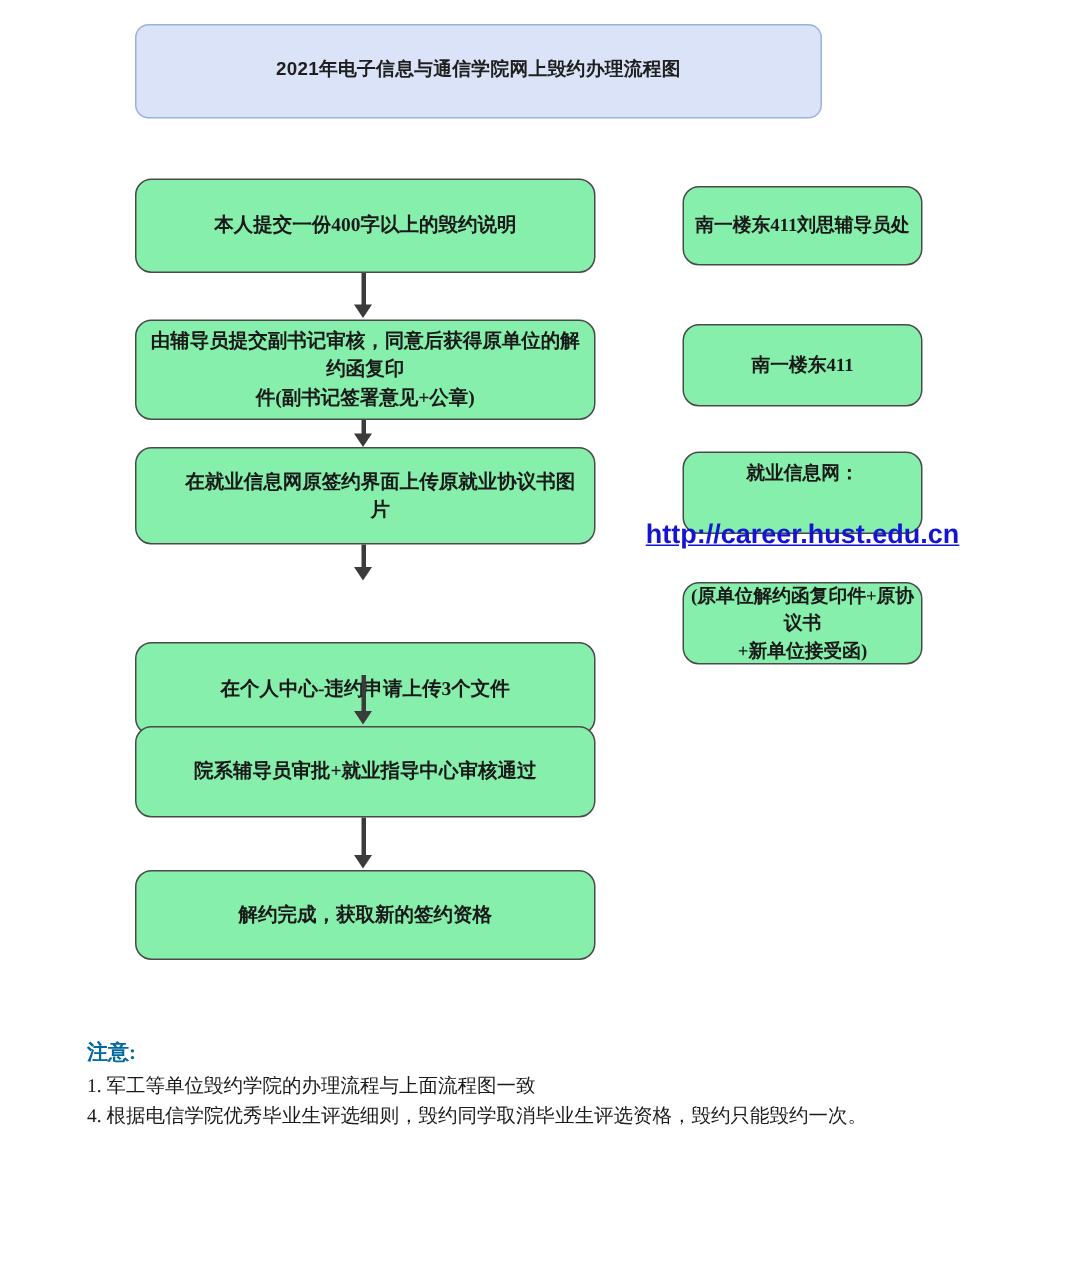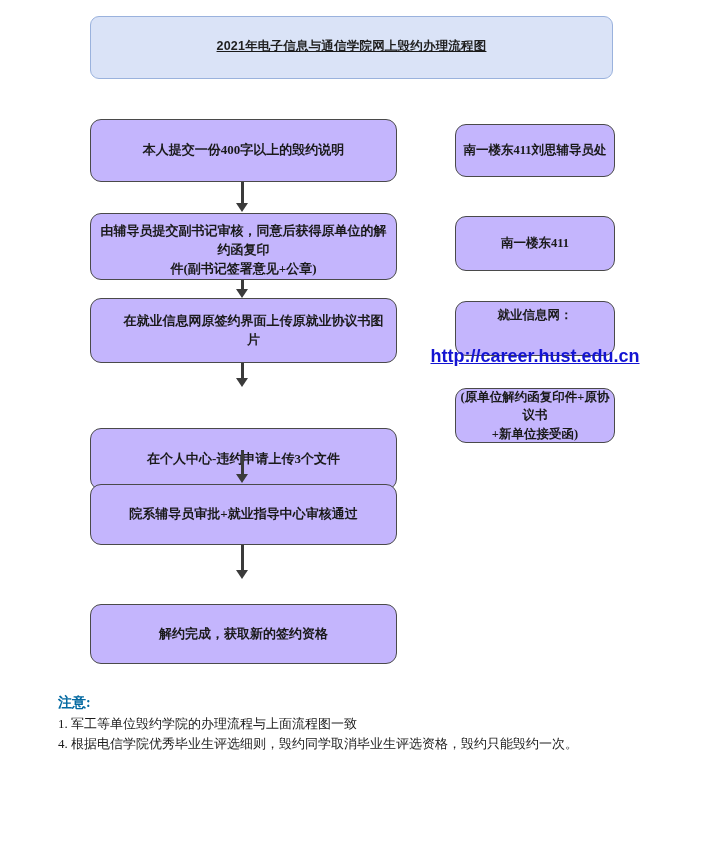--- a/index.html
+++ b/index.html
@@ -22,46 +22,45 @@
     left: 0; top: 0;
     width: 719px;
     height: 844px;
   }
 
   
   .title-box {
     position: absolute;
     left: 90px;
     top: 16px;
-    width: 523px;
+    width: 458px;
     height: 63px;
     background: #dae3f7;
     border: 1px solid #9ab2dd;
     border-radius: 9px;
     box-sizing: border-box;
     display: flex;
     align-items: center;
     justify-content: center;
-    text-decoration: underline;
   }
   .title-text {
     font-family: "Liberation Sans", "DejaVu Sans", sans-serif;
     font-size: 12.5px;
     font-weight: 700;
     color: #1f1f1f;
     letter-spacing: 0.2px;
     text-align: center;
     padding-bottom: 2px;
   }
 
   
   .node {
     position: absolute;
     box-sizing: border-box;
-    background: #c4b5fd;
+    background: #86efac;
     border: 1px solid #4a4a4a;
     border-radius: 11px;
     display: flex;
     align-items: center;
     justify-content: center;
     text-align: center;
   }
   .node .label {
     font-family: "Liberation Serif", "DejaVu Serif", serif;
     font-size: 13px;
@@ -74,25 +73,25 @@
 
   
   .col-left { left: 90px; width: 307px; }
 
   
   .col-right { left: 455px; width: 160px; }
   .col-right .label { font-size: 12.5px; padding: 0 3px; }
 
   
   #node-1 { top: 119px; height: 63px; }
-  #node-2 { top: 213px; height: 67px; align-items: flex-end; }
+  #node-2 { top: 213px; height: 67px; }
   #node-3 { top: 298px; height: 65px; padding-left: 20px; }
   #node-4 { top: 388px; height: 62px; margin-top: 40px; }
   #node-5 { top: 484px; height: 61px; }
-  #node-6 { top: 580px; height: 60px; margin-top: 24px; }
+  #node-6 { top: 580px; height: 60px; }
 
   #side-1 { top: 124px; height: 53px; }
   #side-2 { top: 216px; height: 55px; }
   #side-3 { top: 301px; height: 55px; }
   #side-4 { top: 388px; height: 55px; }
 
   .link {
     color: #1414d2;
     text-decoration: underline;
     font-family: "Liberation Sans", "DejaVu Sans", sans-serif;

